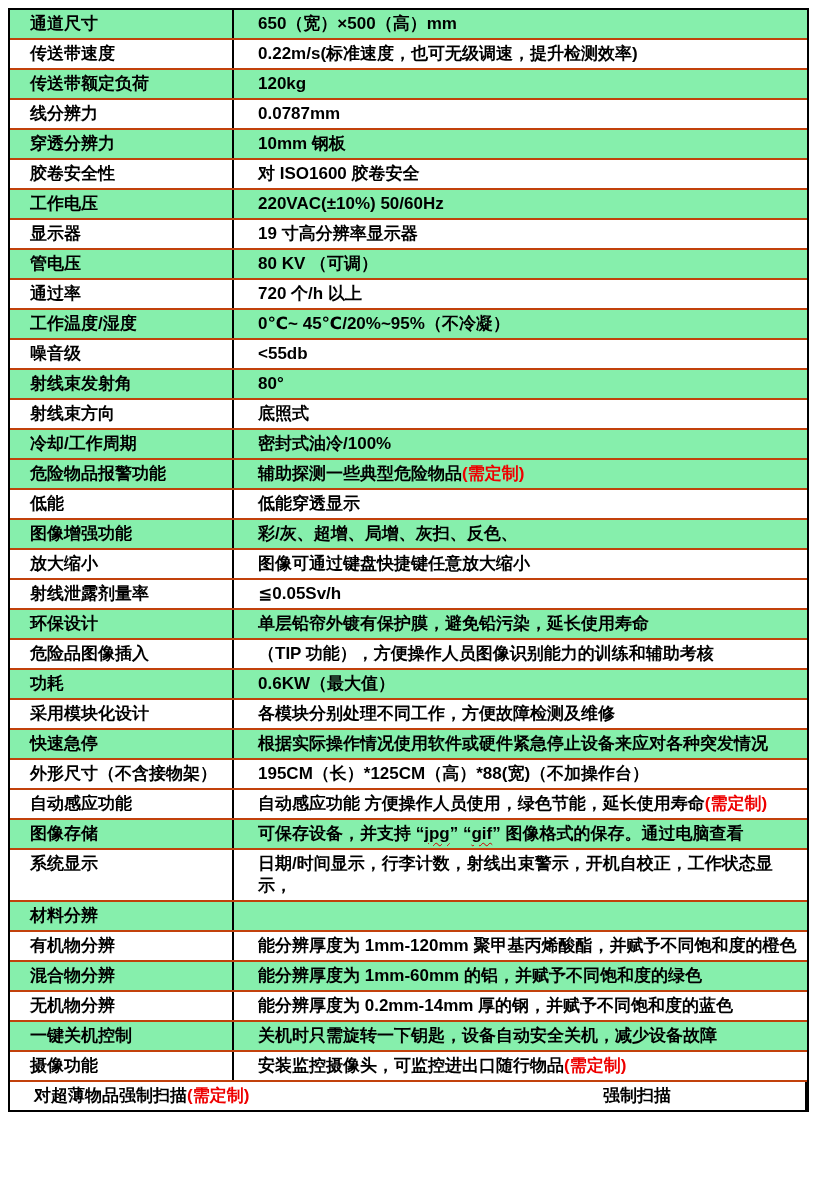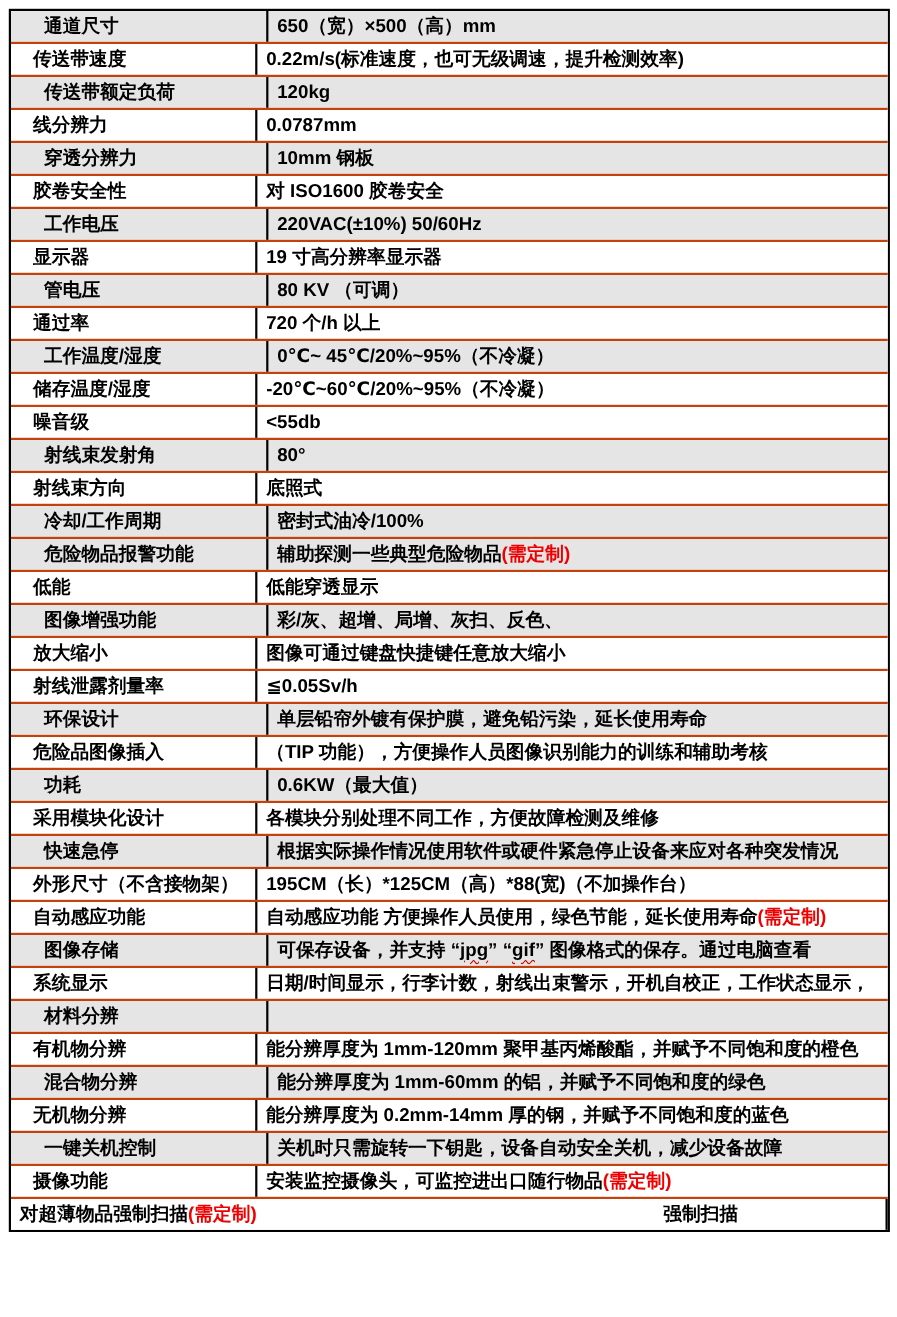--- a/index.html
+++ b/index.html
@@ -23,41 +23,41 @@
   }
   .row {
     display: flex;
     border-top: 2px solid #c2410c;
     background: #ffffff;
   }
   .row:first-child {
     border-top: none;
   }
   .row.shaded {
-    background: #e5e5e5;
-    padding-left: 10px;
+    background: #86efac;
   }
   .cell {
     box-sizing: border-box;
     font-weight: bold;
     font-size: 17px;
     line-height: 22px;
     color: #000000;
     padding: 3px 8px;
     min-height: 28px;
   }
   .cell.label {
     flex: 0 0 224px;
     width: 224px;
     border-right: 2px solid #000000;
     padding-left: 20px;
   }
   .cell.value {
     flex: 1 1 auto;
     word-break: break-word;
+    margin-left: 16px;
   }
   .cell.value .red {
     color: #ee0000;
   }
   .cell.value .squiggle {
     text-decoration-line: underline;
     text-decoration-style: wavy;
     text-decoration-color: #cc0000;
     text-decoration-thickness: 1px;
     text-underline-offset: 3px;
@@ -115,24 +115,20 @@
   <div class="row">
     <div class="cell label">通过率</div>
     <div class="cell value"><span>720 个/h 以上</span></div>
   </div>
 
   <div class="row shaded">
     <div class="cell label">工作温度/湿度</div>
     <div class="cell value"><span>0℃~ 45℃/20%~95%（不冷凝）</span></div>
   </div>
 
-  <div class="row">
-    <div class="cell label">储存温度/湿度</div>
-    <div class="cell value"><span>-20℃~60℃/20%~95%（不冷凝）</span></div>
-  </div>
 
   <div class="row">
     <div class="cell label">噪音级</div>
     <div class="cell value"><span>&lt;55db</span></div>
   </div>
 
   <div class="row shaded">
     <div class="cell label">射线束发射角</div>
     <div class="cell value"><span>80°</span></div>
   </div>

